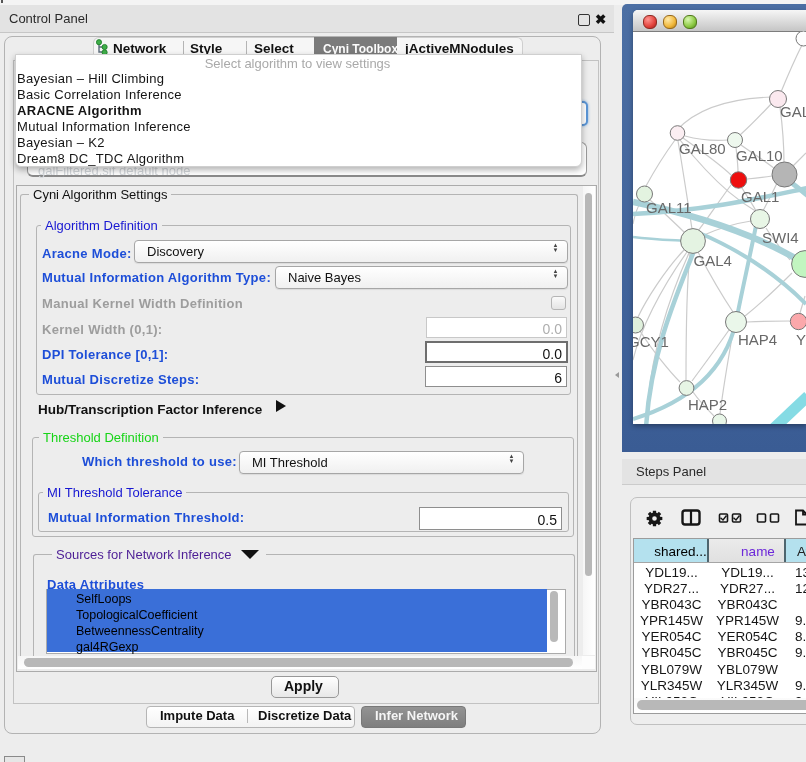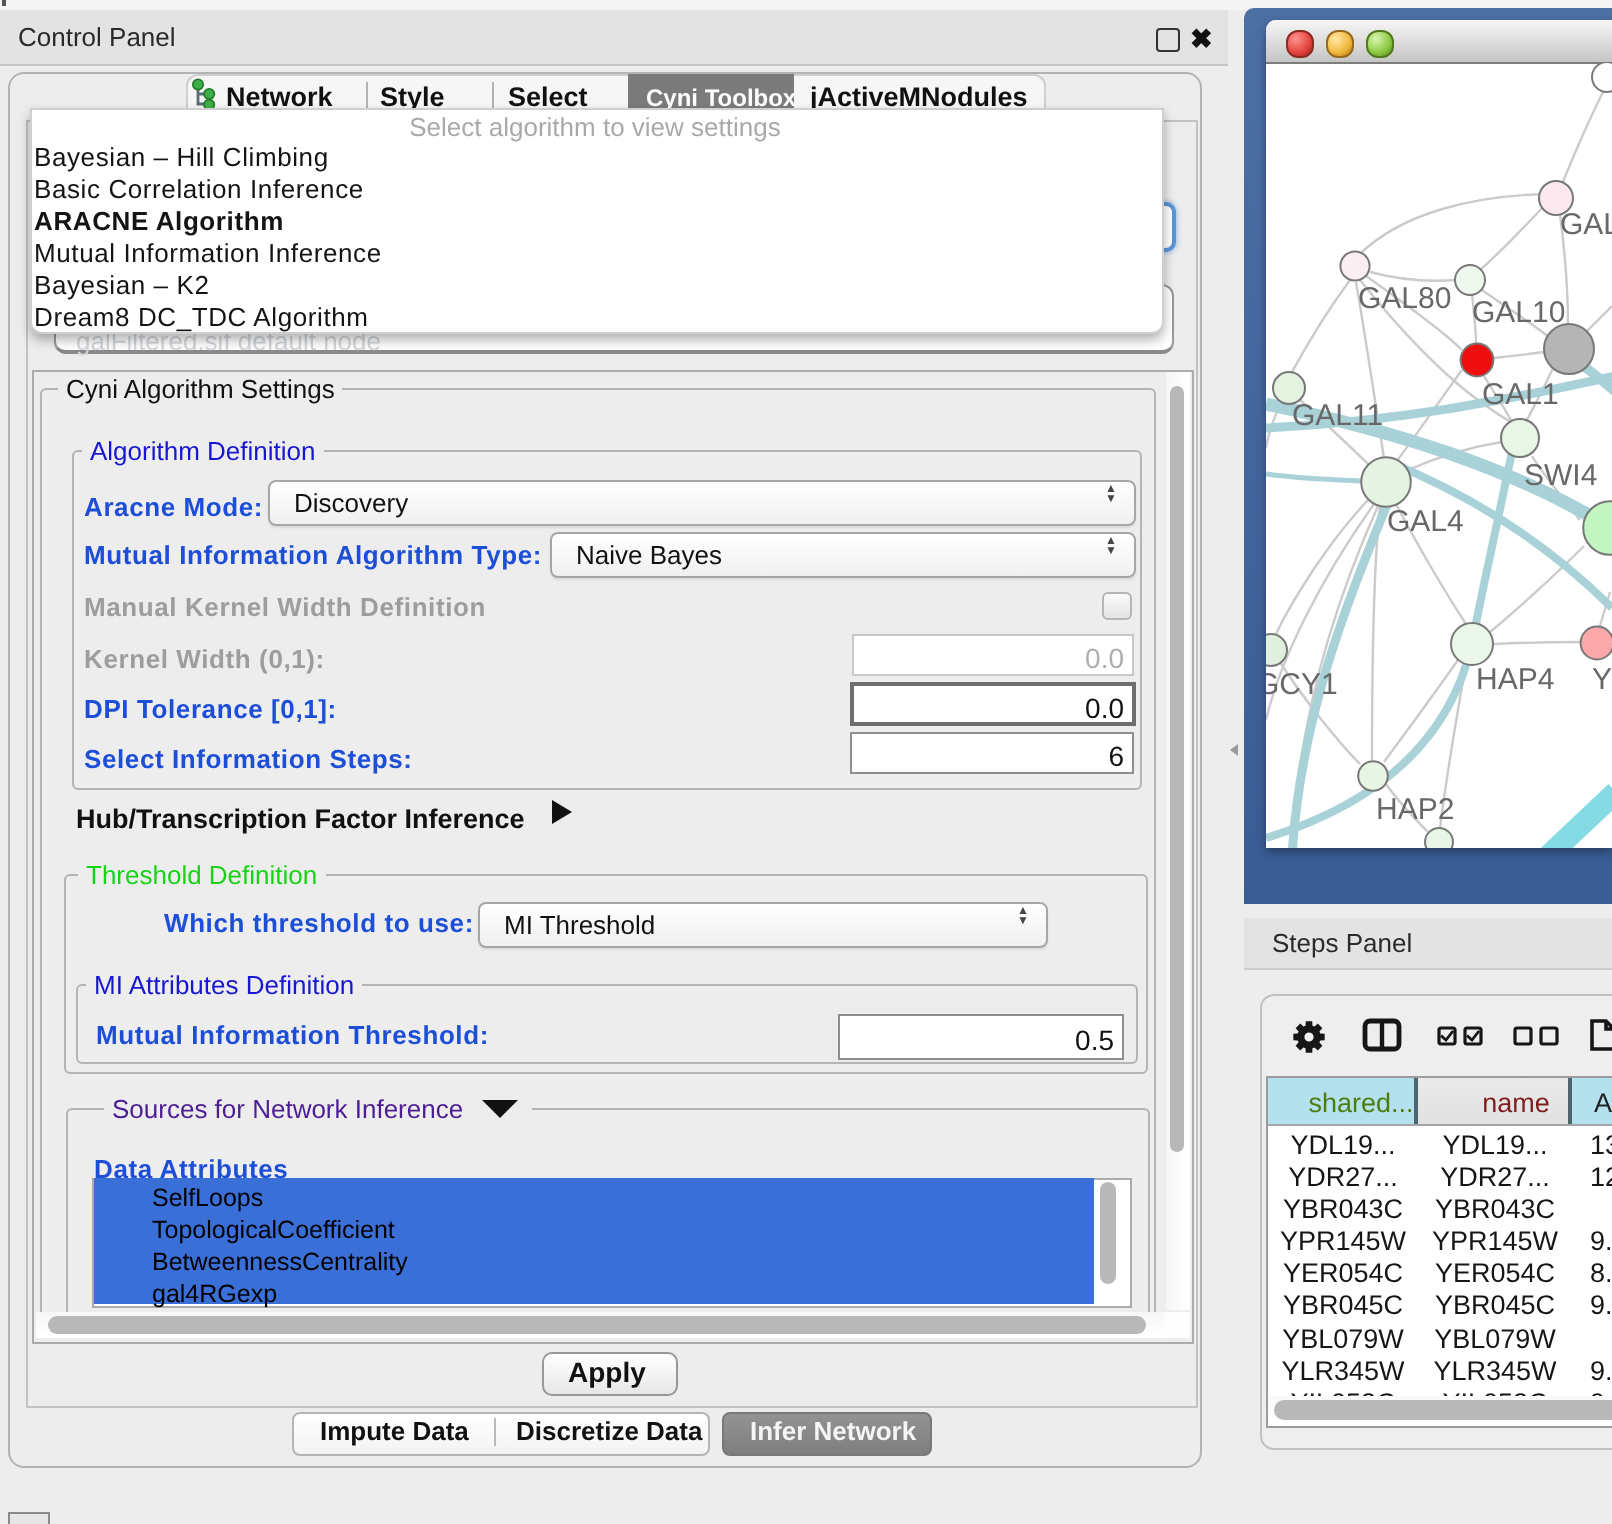--- a/index.html
+++ b/index.html
@@ -74,39 +74,39 @@
 <div class="dlab" style="left:42px;top:296px">Manual Kernel Width Definition</div>
 <div class="a" style="left:551px;top:296px;width:13px;height:12px;background:linear-gradient(#fafafa,#e4e4e4);border:1px solid #b5b5b5;border-radius:3px"></div>
 <div class="dlab" style="left:42px;top:322px">Kernel Width (0,1):</div>
 <div class="field" style="left:426px;top:317px;width:139px;height:19px;border-color:#c8c8c8">
     <span class="fv" style="color:#aeaeae">0.0</span>
   </div>
 <div class="lab" style="left:42px;top:347px">DPI Tolerance [0,1]:</div>
 <div class="field" style="left:425px;top:341px;width:139px;height:18px;border:2px solid #6e6e6e">
     <span class="fv">0.0</span>
   </div>
-<div class="lab" style="left:42px;top:372px">Select Information Steps:</div>
+<div class="lab" style="left:42px;top:372px">Mutual Discretize Steps:</div>
 <div class="field" style="left:425px;top:366px;width:140px;height:19px;border-color:#8e8e8e">
     <span class="fv">6</span>
   </div>
 
 <div class="a" style="left:38px;top:402px;font:600 13.5px 'Liberation Sans';color:#111">Hub/Transcription Factor Inference</div>
 <div class="a" style="left:276px;top:400px;width:0;height:0;border-left:10px solid #111;border-top:6.5px solid transparent;border-bottom:6.5px solid transparent"></div>
 
 <div class="frame" style="left:32px;top:437px;width:540px;height:98px">
   <div class="ft" style="left:6px;color:#17d417">Threshold Definition</div>
 </div>
 <div class="lab" style="left:82px;top:454px">Which threshold to use:</div>
 <div class="combo" style="left:239px;top:451px;width:283px;height:21px">
   <div class="ctext">MI Threshold</div>
   <div class="carr">▲<br>▼</div>
 </div>
 
 <div class="frame" style="left:38px;top:492px;width:529px;height:38px">
-  <div class="ft" style="left:4px;color:#1717d2">MI Attributes Definition</div>
+  <div class="ft" style="left:4px;color:#1717d2">MI Threshold Tolerance</div>
 </div>
 <div class="lab" style="left:48px;top:510px">Mutual Information Threshold:</div>
 <div class="field" style="left:419px;top:507px;width:141px;height:21px;border-color:#8e8e8e">
     <span class="fv" style="top:4px">0.5</span>
   </div>
 
 <div class="frame" style="left:33px;top:554px;width:540px;height:101px;border-bottom:none;border-radius:3px 3px 0 0">
   <div class="ft" style="left:18px;color:#4c1d95;padding-right:34px">Sources for Network Inference</div>
 </div>
 <div class="a" style="left:241px;top:550px;width:0;height:0;border-top:9px solid #111;border-left:9.5px solid transparent;border-right:9.5px solid transparent"></div>
@@ -237,21 +237,21 @@
 <rect x="126.5" y="5" width="8" height="8" rx="1" stroke-width="1.6"></rect>
 <path d="M152 1.5 h7 l4 4 v10 h-11 z M159 1.5 v4 h4" stroke-width="1.8"></path>
 </g>
 </svg>
 
 <div class="a" style="left:633px;top:538px;width:173px;height:174px;background:#fff;border:1px solid #9c9c9c;border-right:none"></div>
 <div class="a" style="left:634px;top:539px;width:75px;height:24px;background:#b4e1ee;border-right:2px solid #4e656e;box-sizing:border-box"></div>
 <div class="a" style="left:709px;top:539px;width:77px;height:24px;background:linear-gradient(#ebebeb,#e0e0e0);border-right:2px solid #4e656e;box-sizing:border-box"></div>
 <div class="a" style="left:786px;top:539px;width:20px;height:24px;background:#b4e1ee"></div>
 <div class="a" style="left:634px;top:562px;width:172px;height:1px;background:#a5a5a5"></div>
-<div class="a" style="left:634px;top:544px;width:75px;text-align:center;font:13.5px 'Liberation Sans';color:#4d7c0f"><span style="margin-left:18px">shared...</span></div>
-<div class="a" style="left:709px;top:544px;width:77px;text-align:center;font:13.5px 'Liberation Sans';color:#7f1d1d"><span style="margin-left:21px">name</span></div>
+<div class="a" style="left:634px;top:544px;width:75px;text-align:center;font:13.5px 'Liberation Sans';color:#000000"><span style="margin-left:18px">shared...</span></div>
+<div class="a" style="left:709px;top:544px;width:77px;text-align:center;font:13.5px 'Liberation Sans';color:#6d28d9"><span style="margin-left:21px">name</span></div>
 <div class="a" style="left:797px;top:544px;font:13.5px 'Liberation Sans';color:#222">Av</div>
 <div class="a" style="left:634px;top:563px;width:75px;text-align:center;font:13.5px 'Liberation Sans';color:#161616;line-height:16.1px;padding-top:2px">YDL19...<br>YDR27...<br>YBR043C<br>YPR145W<br>YER054C<br>YBR045C<br>YBL079W<br>YLR345W<br>YIL053C</div>
 <div class="a" style="left:709px;top:563px;width:77px;text-align:center;font:13.5px 'Liberation Sans';color:#161616;line-height:16.1px;padding-top:2px">YDL19...<br>YDR27...<br>YBR043C<br>YPR145W<br>YER054C<br>YBR045C<br>YBL079W<br>YLR345W<br>YIL053C</div>
 <div class="a" style="left:795px;top:563px;font:13.5px 'Liberation Sans';color:#161616;line-height:16.1px;padding-top:2px">13<br>12<br>&nbsp;<br>9.<br>8.<br>9.<br>&nbsp;<br>9.<br>9.</div>
 
 <div class="a" style="left:634px;top:698px;width:172px;height:13px;background:linear-gradient(#fafafa,#fff)"></div>
 <div class="a" style="left:637px;top:700px;width:169px;height:10px;background:#b8b8b8;border-radius:5px 0 0 5px"></div>
 
 </body></html>

